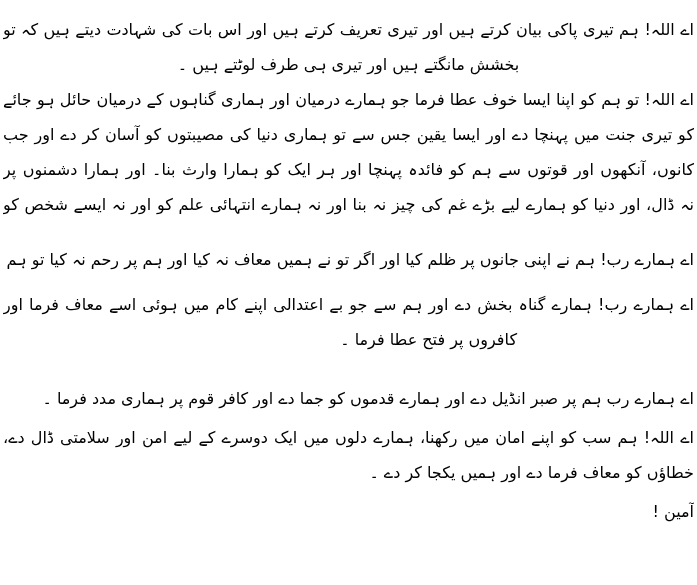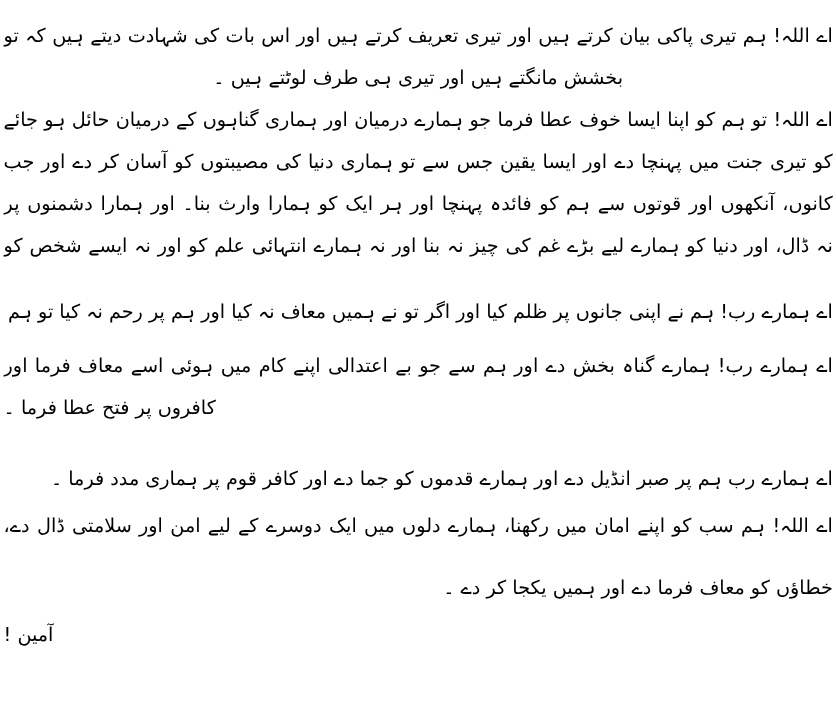--- a/index.html
+++ b/index.html
@@ -26,28 +26,28 @@
     overflow: hidden;
   }
   
   .j { text-align: justify; text-align-last: justify; }
   
   .l { text-align: center; }
   
   .r { text-align: right; }
   
   .i47  { text-align: right; padding-right: 47px; }
-  .i177 { text-align: left; padding-right: 177px; }
+  .i177 { text-align: right; padding-right: 177px; }
   
-  .c { text-align: left; }
+  .c { text-align: right; }
   .mt20 { margin-top: 20px; }
   .mt10 { margin-top: 10px; }
   .mt6  { margin-top: 24px; }
   .mt4  { margin-top: 4px; }
-  .mt8  { margin-top: 17px; }
+  .mt8  { margin-top: 0; }
 </style>
 </head>
 <body>
 
 <div class="page">
 
   <div class="line j" dir="rtl">اے اللہ! ہم تیری پاکی بیان کرتے ہیں اور تیری تعریف کرتے ہیں اور اس بات کی شہادت دیتے ہیں کہ تو ہی معبود ہے اور تجھ ہی سے</div>
   <div class="line l" dir="rtl">بخشش مانگتے ہیں اور تیری ہی طرف لوٹتے ہیں ۔</div>
 
   <div class="line j" dir="rtl">اے اللہ! تو ہم کو اپنا ایسا خوف عطا فرما جو ہمارے درمیان اور ہماری گناہوں کے درمیان حائل ہو جائے اور ایسی اطاعت عنایت فرما جو ہم</div>

